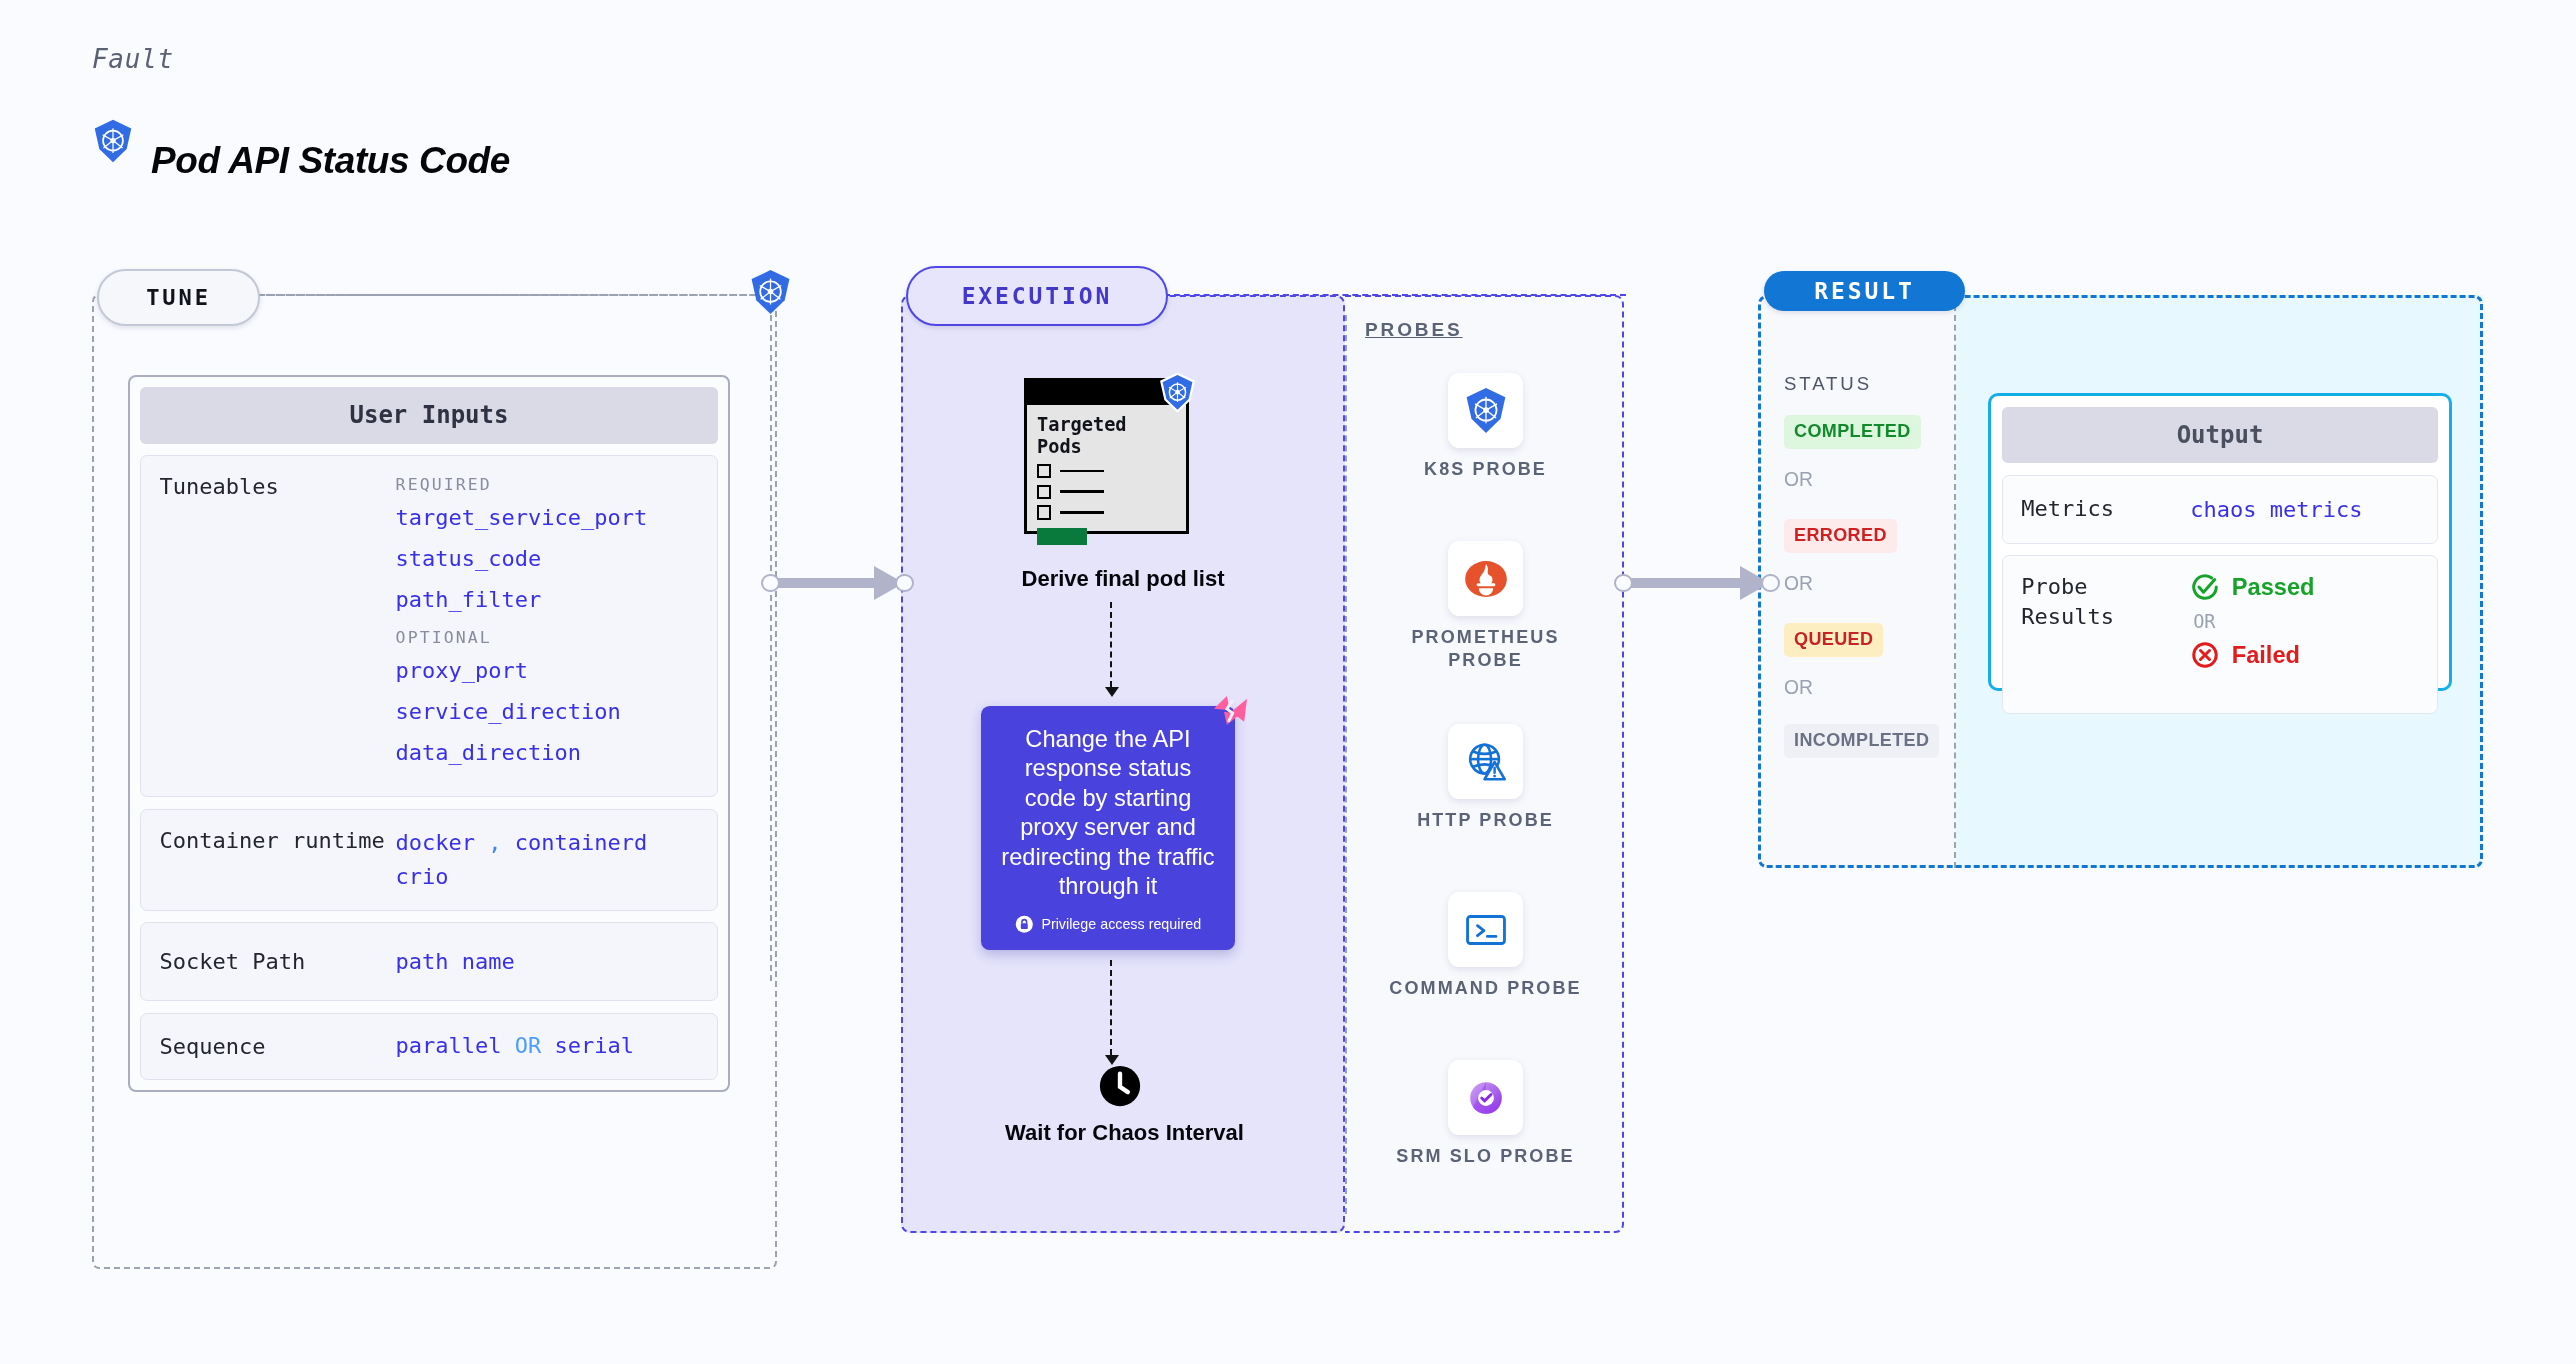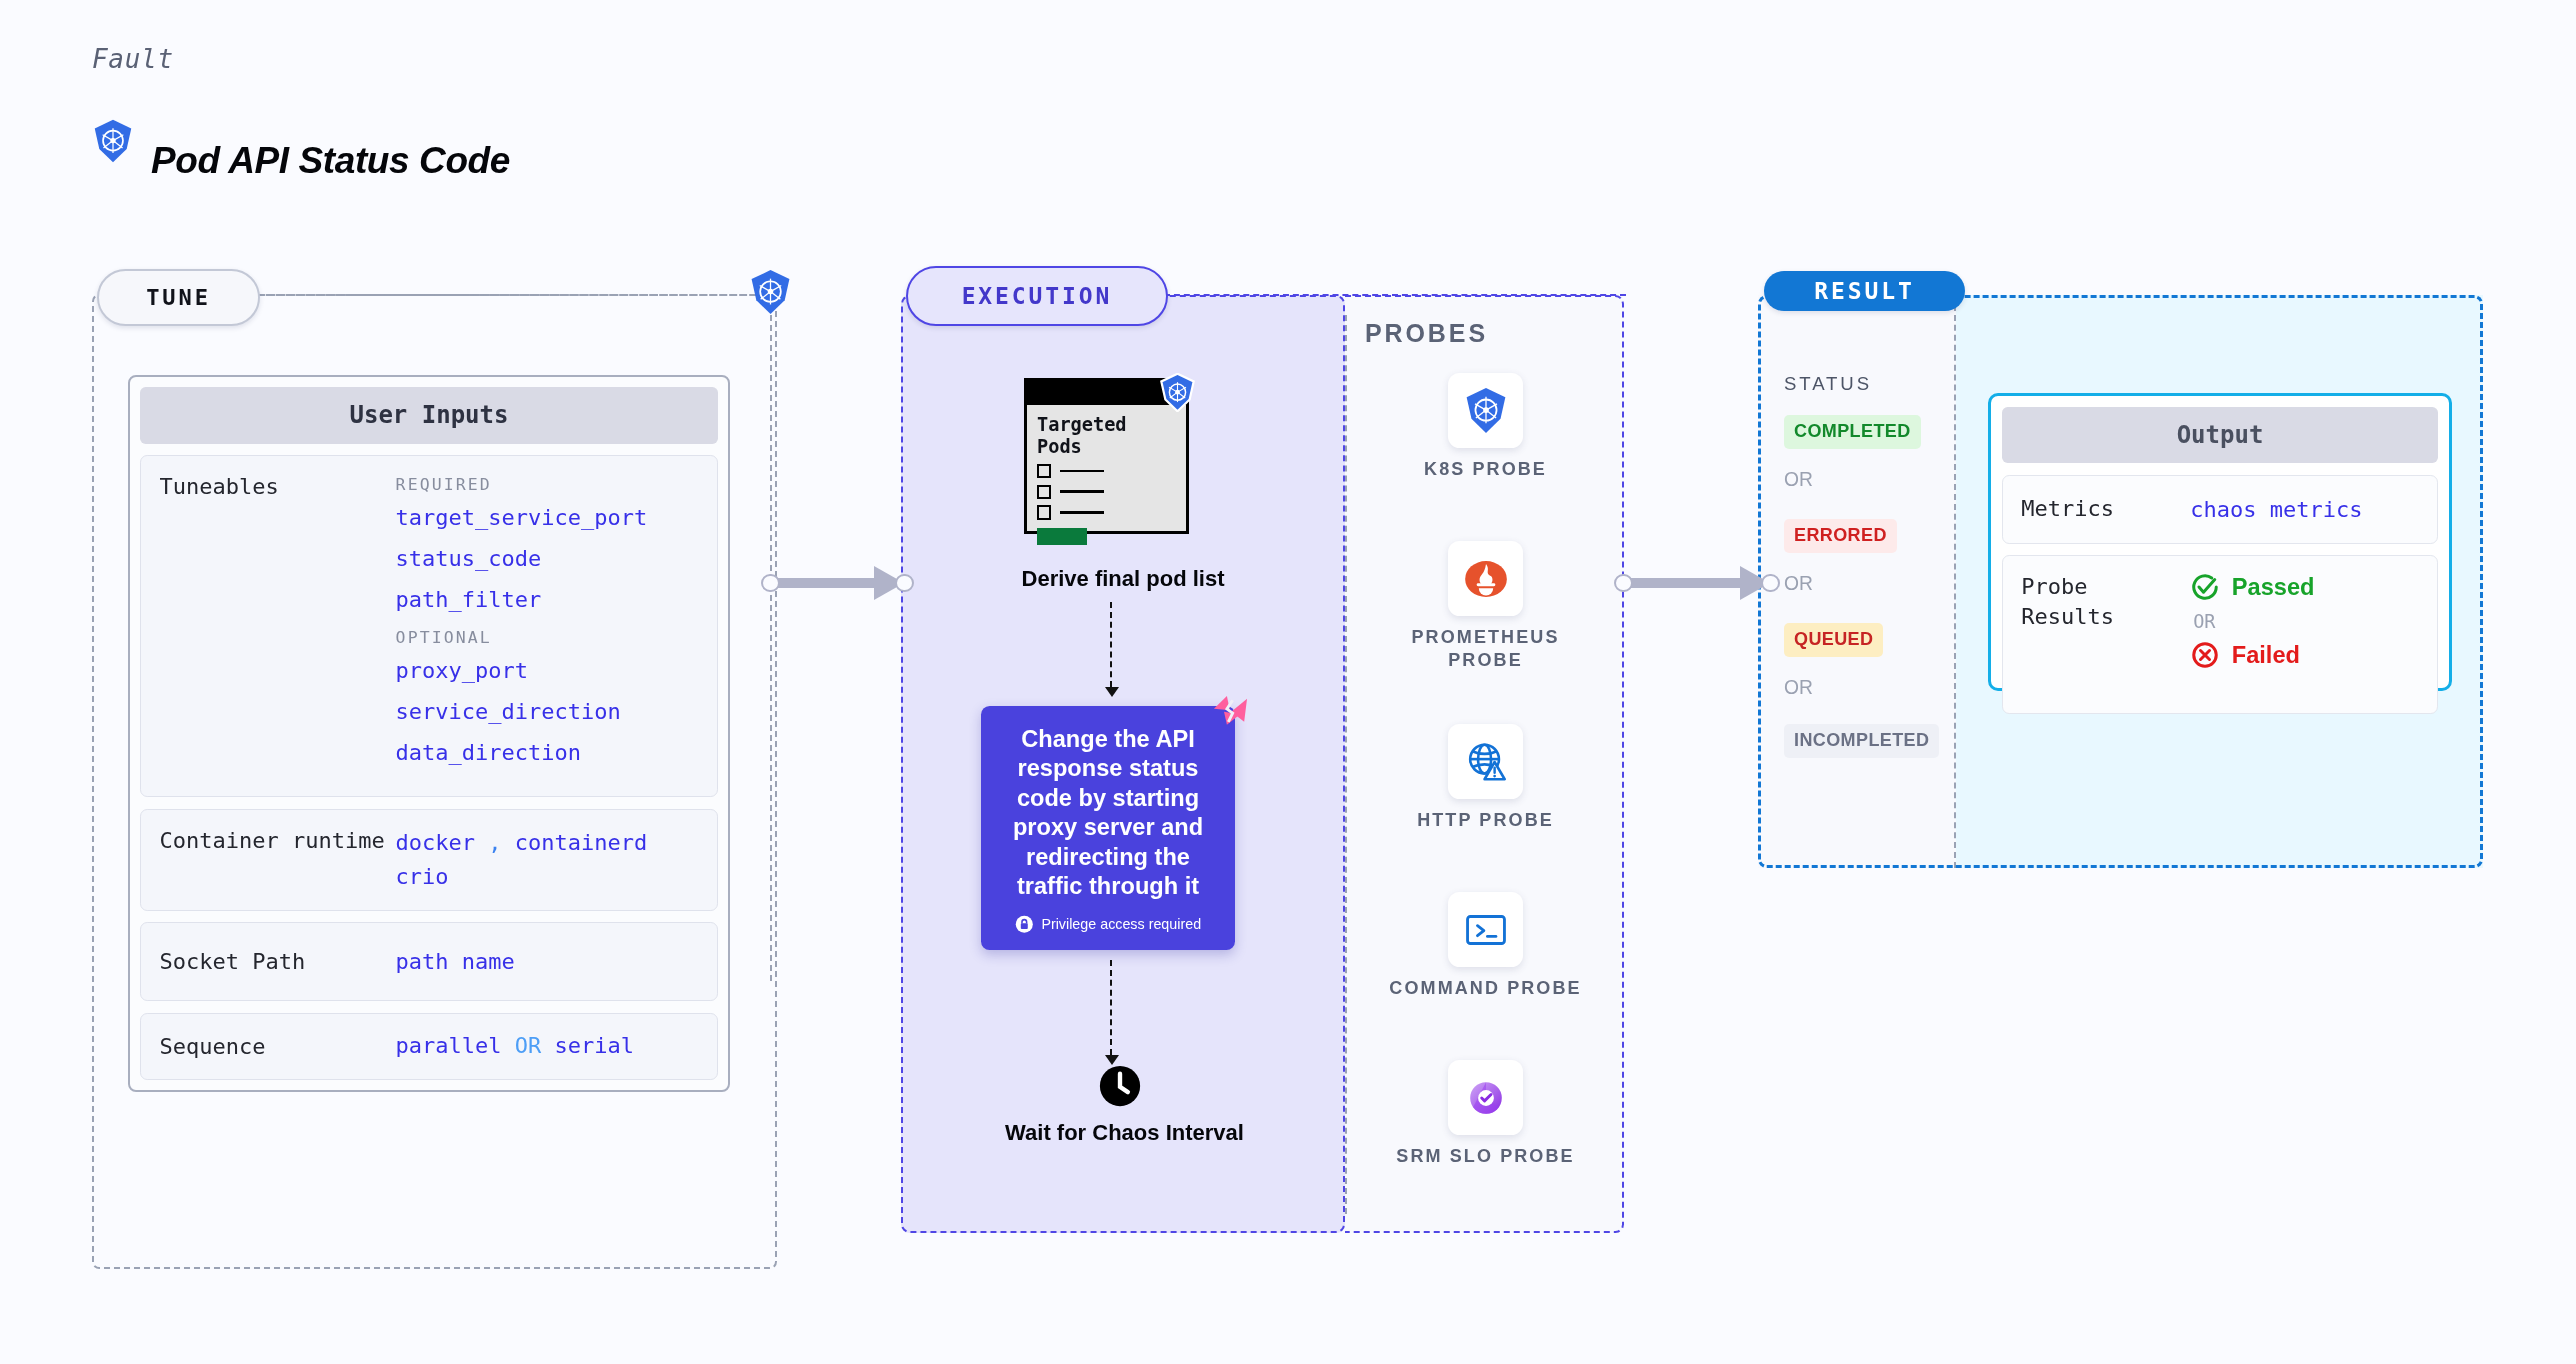--- a/index.html
+++ b/index.html
@@ -129,21 +129,21 @@
     background: #e6e5fc; border: 2.9px solid #4f46e5; color: #4338ca;
     font-size: 23px;
   }
   #exec-dash {
     position: absolute; left: 1164px; top: 294px; width: 462px; height: 0;
     border-top: 2.9px dashed #4f46e5; z-index: 4;
   }
   #probes-title {
     position: absolute; left: 1365px; top: 319px;
     font-family: "Liberation Sans", sans-serif;
-    font-size: 25px; font-weight: 700; color: #5b6376; letter-spacing: 2.9px;
+    font-size: 19px; font-weight: 700; color: #5b6376; letter-spacing: 2.9px; text-decoration: underline;
   }
 
   
   #pods-card {
     position: absolute; left: 1024px; top: 378px;
     width: 165px; height: 156px;
     background: #e5e5e5; border: 3.6px solid #000;
     box-sizing: border-box;
   }
   #pods-card-bar { height: 24px; background: #000; }
@@ -178,21 +178,21 @@
   #action-card {
     position: absolute; left: 981px; top: 706px;
     width: 254px; height: 244px;
     background: #4a42dd; border-radius: 8.6px;
     box-sizing: border-box;
     padding: 18.6px 18.6px 13px 18.6px;
     box-shadow: 0 4.3px 11.5px rgba(45,40,160,.25);
   }
   #action-text {
     font-family: "Liberation Sans", sans-serif;
-    font-size: 23.6px; font-weight: 700; color: #fff;
+    font-size: 23.6px; font-weight: 400; color: #fff;
     text-align: center; line-height: 1.25;
   }
   #action-privilege {
     display: flex; align-items: center; justify-content: center; gap: 7.9px;
     margin-top: 13px;
   }
   #action-privilege span {
     font-family: "Liberation Sans", sans-serif;
     font-size: 14.3px; color: #fff;
   }

